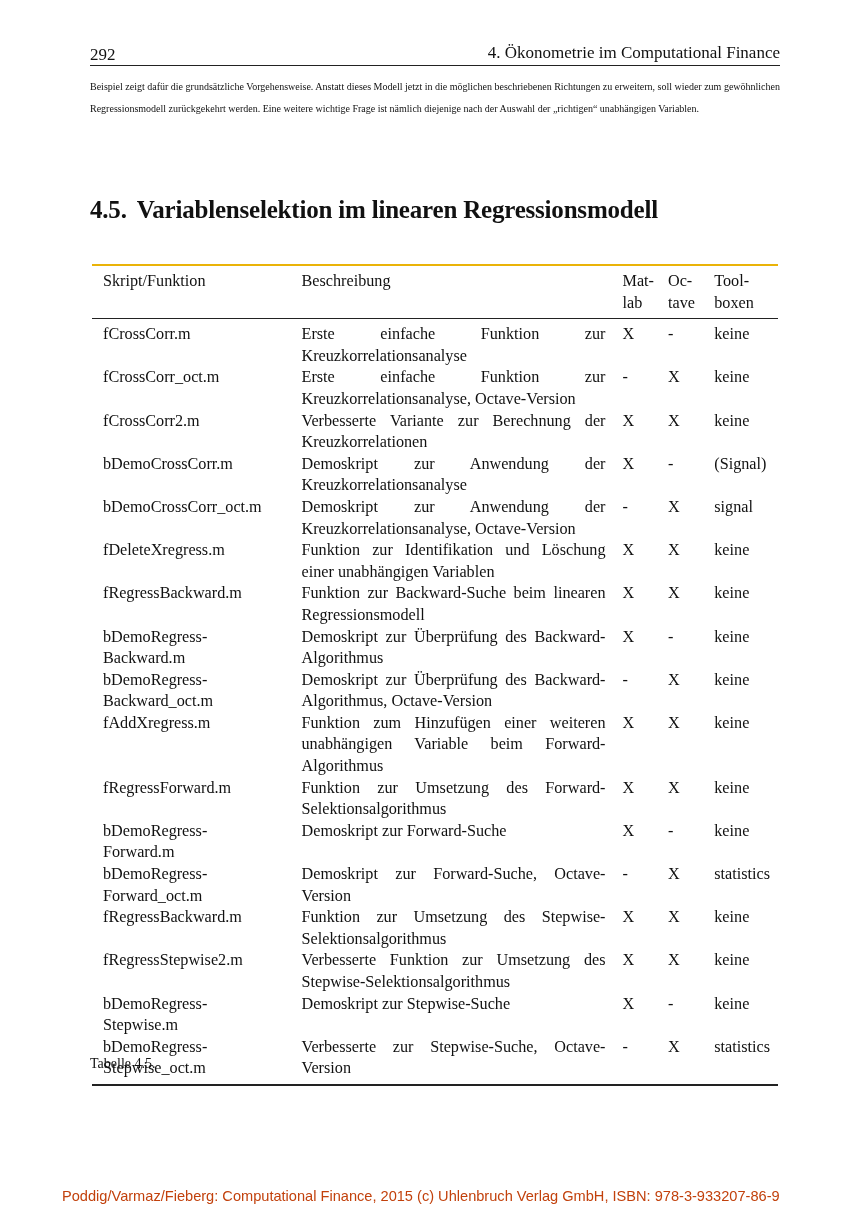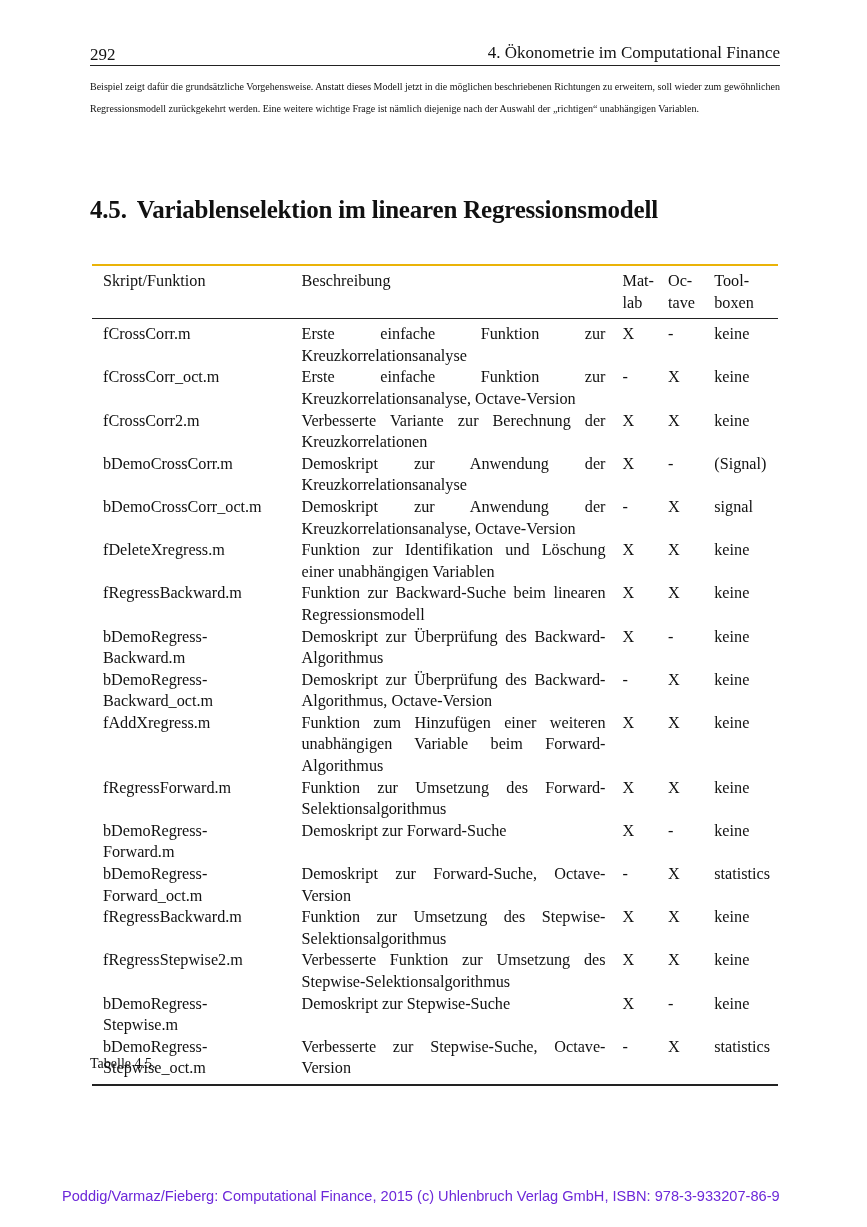--- a/index.html
+++ b/index.html
@@ -23,21 +23,21 @@
   table.skripte tbody tr:first-child td { padding-top: 5px; }
   table.skripte tbody tr:last-child td { padding-bottom: 4px; }
   .c-name { width: 200px; padding-left: 11px !important; }
   th.c-name { padding-left: 11px; }
   .c-desc { width: 309px; padding-right: 17px !important; text-align: justify; }
   .c-matlab { width: 46px; }
   .c-octave { width: 47px; }
   .c-tool { width: 64px; white-space: nowrap; }
   .caption { position: absolute; left: 90px; top: 1056px; font-size: 14px; }
   .footer-watermark { position: absolute; left: 62px; top: 1188px; font-family: "Liberation Sans", "DejaVu Sans", sans-serif;
-                      font-size: 14.6px; color: #6d28d9; white-space: nowrap; }
+                      font-size: 14.6px; color: #c2410c; white-space: nowrap; }
 </style>
 </head>
 <body>
 
 <div class="page-header">
   <span class="page-number">292</span>
   <span class="running-title">4. Ökonometrie im Computational Finance</span>
 </div>
 
 <p class="intro" style="margin:0;">Beispiel zeigt dafür die grundsätzliche Vorgehensweise. Anstatt dieses Modell jetzt in die möglichen beschriebenen Richtungen zu erweitern, soll wieder zum gewöhnlichen Regressionsmodell zurückgekehrt werden. Eine weitere wichtige Frage ist nämlich diejenige nach der Auswahl der „richtigen“ unabhängigen Variablen.</p>

